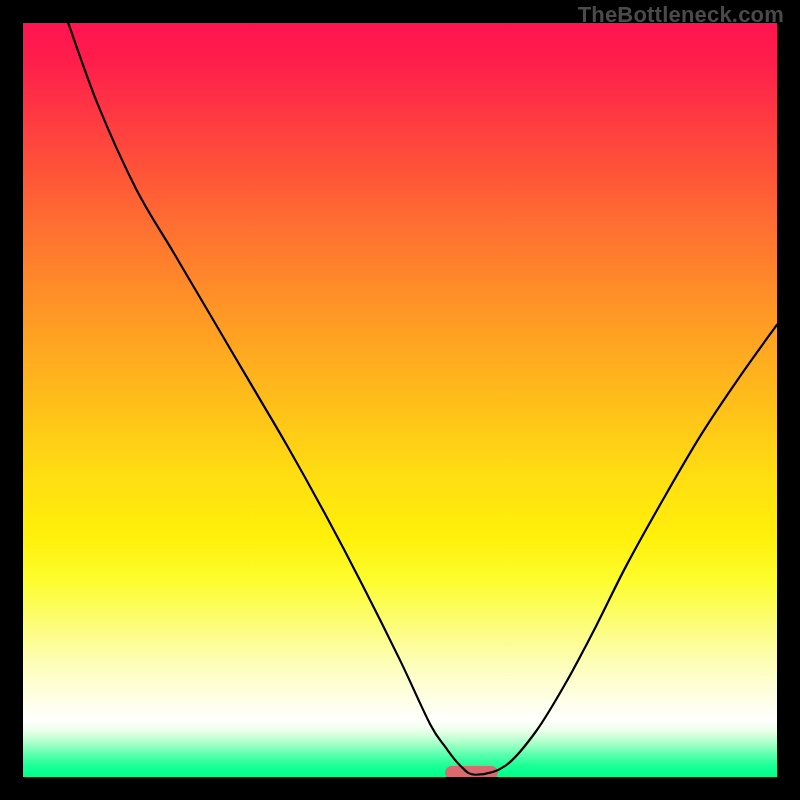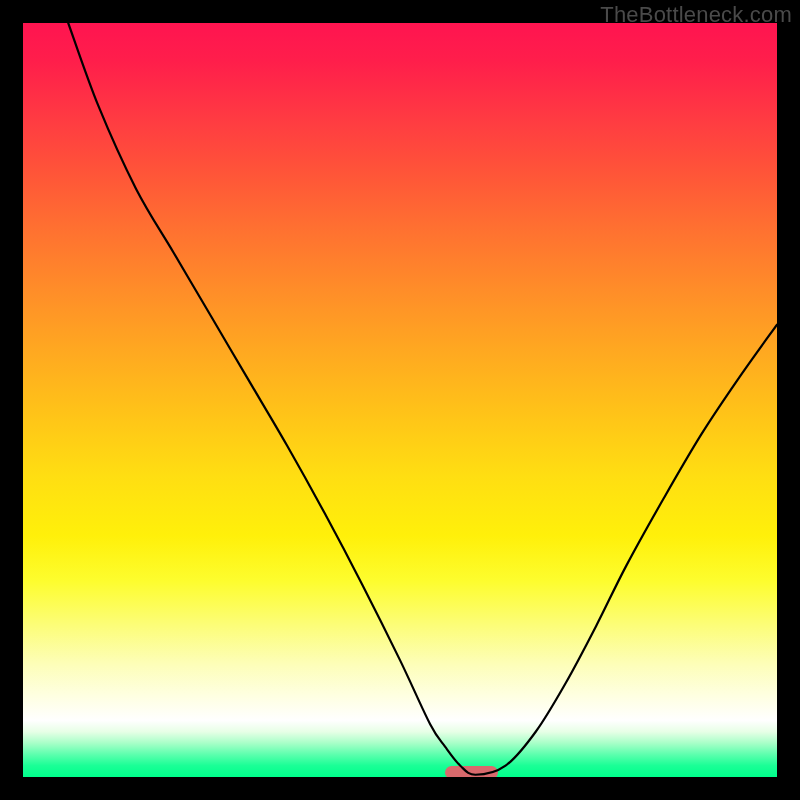--- a/index.html
+++ b/index.html
@@ -13,24 +13,24 @@
   }
   .frame {
     position: relative;
     width: 800px;
     height: 800px;
     background: #000;
   }
   .watermark {
     position: absolute;
     top: 2px;
-    right: 8px;
+    right: 16px;
     color: #4a4a4a;
     font-size: 22px;
-    font-weight: 400;
+    font-weight: 700;
     letter-spacing: 0.2px;
     z-index: 10;
   }
   .plot-area {
     position: absolute;
     left: 23px;
     top: 23px;
     width: 754px;
     height: 754px;
     overflow: hidden;

